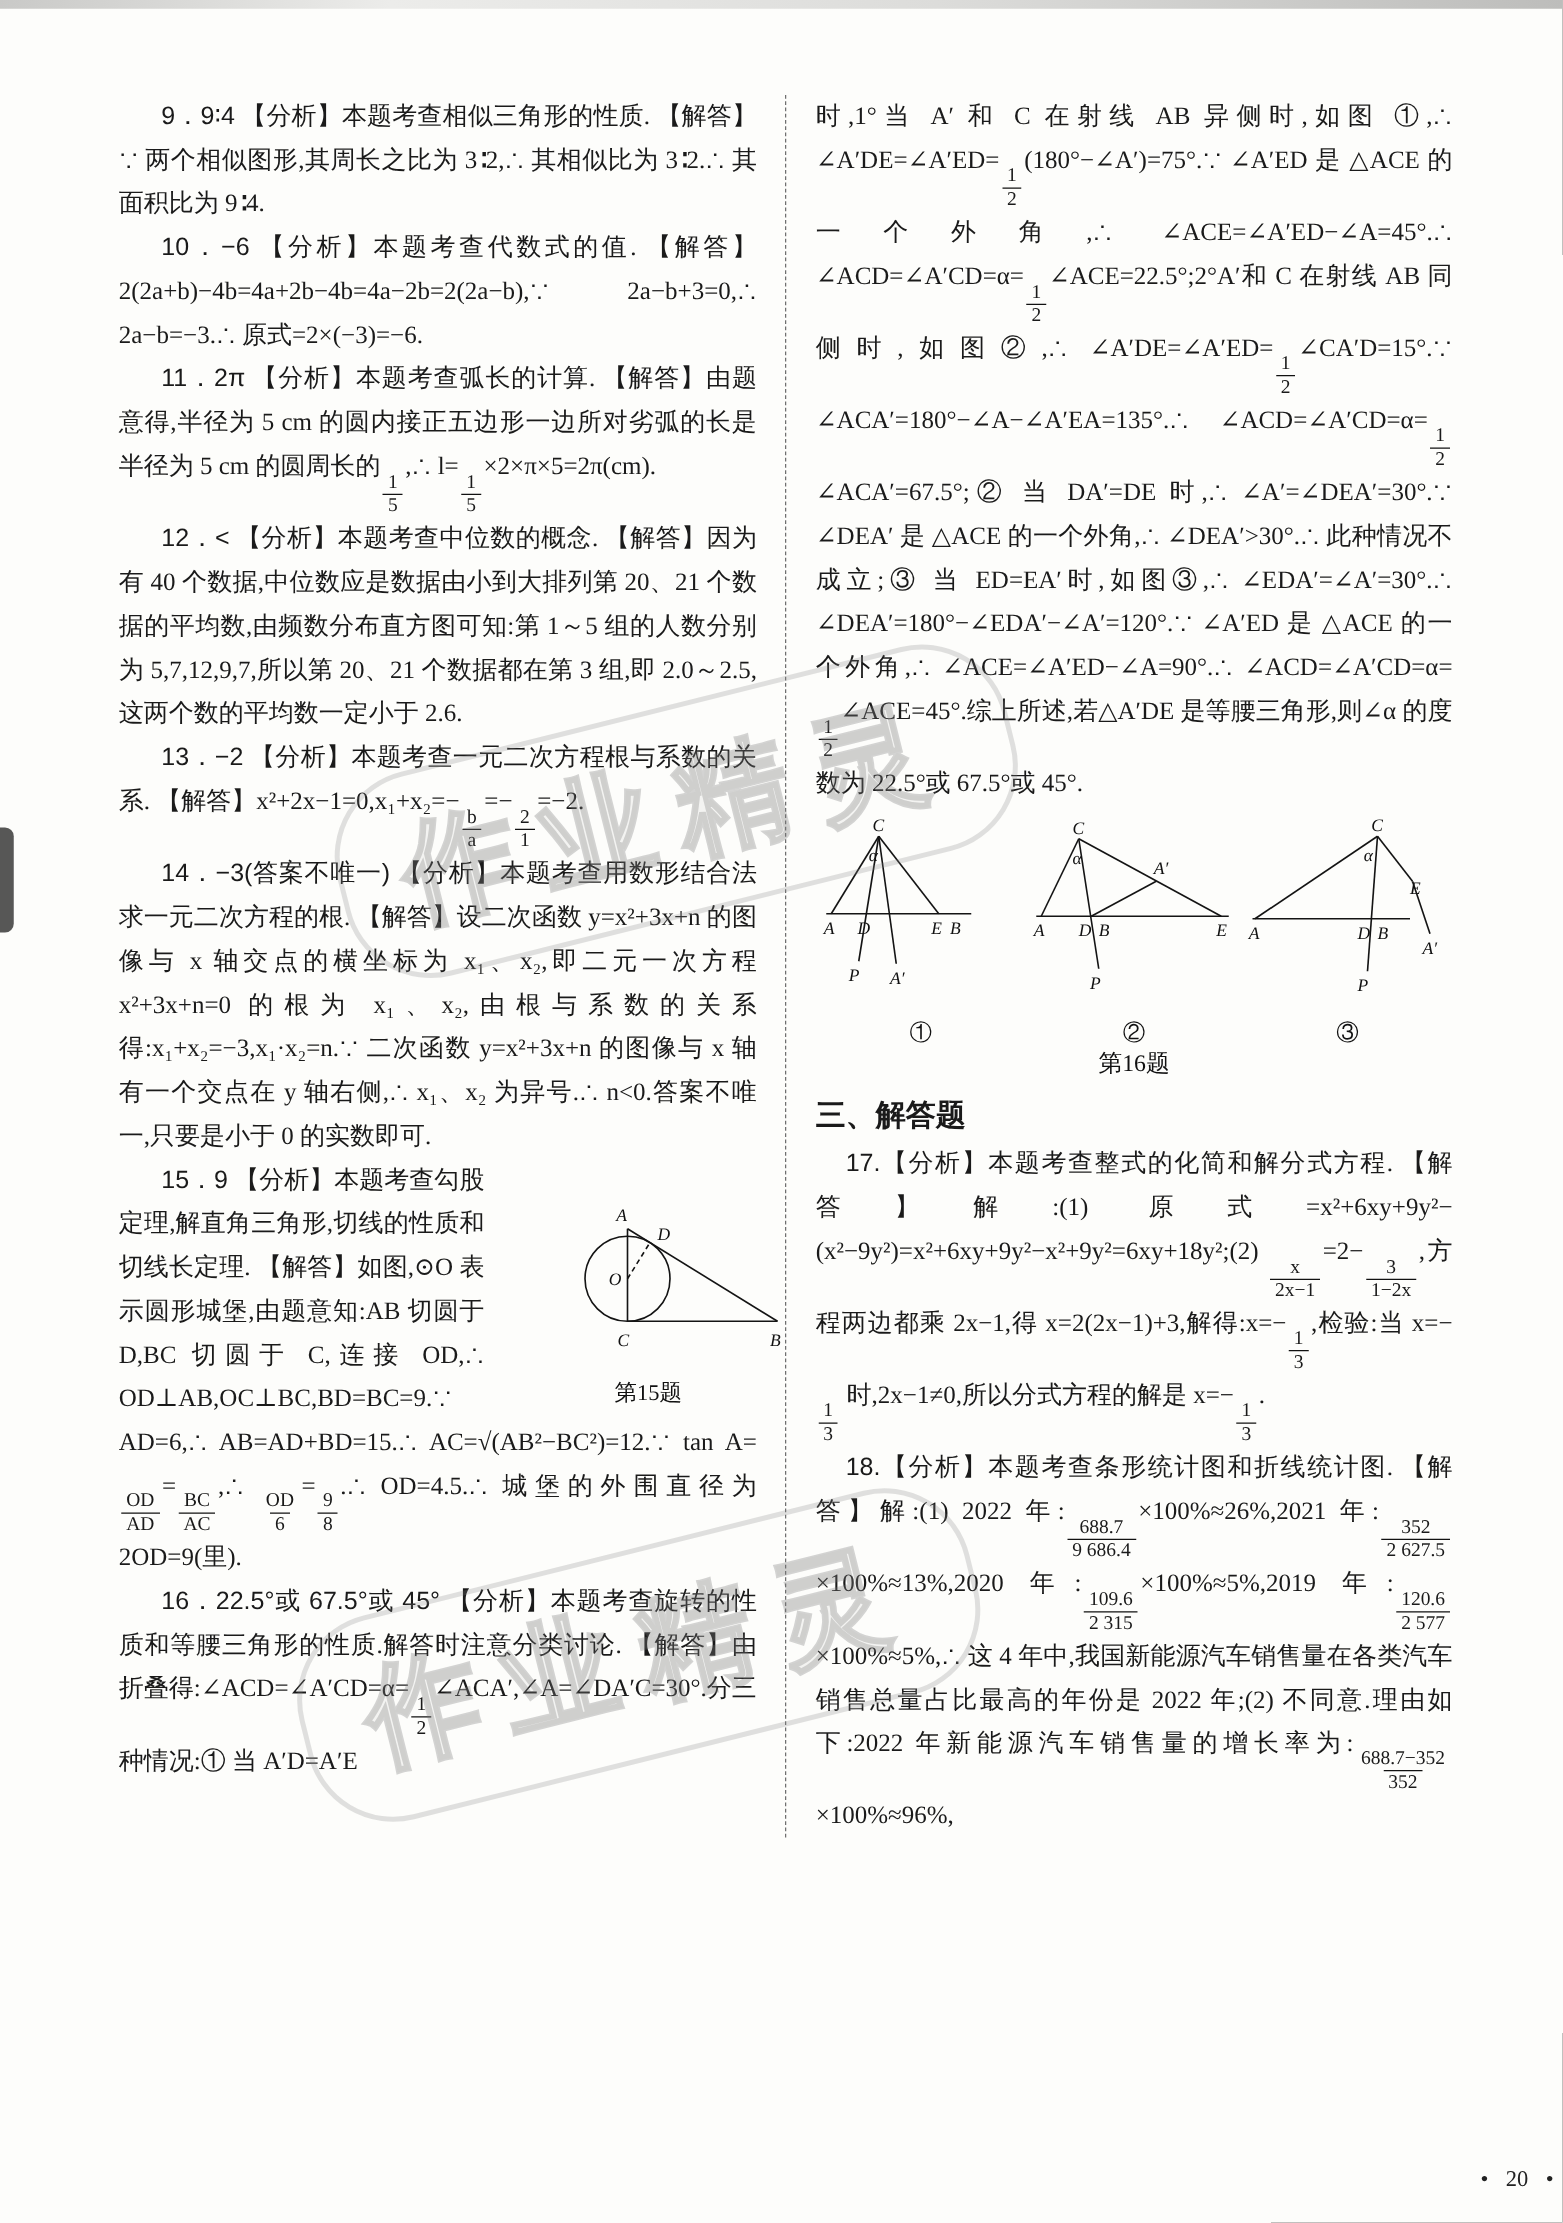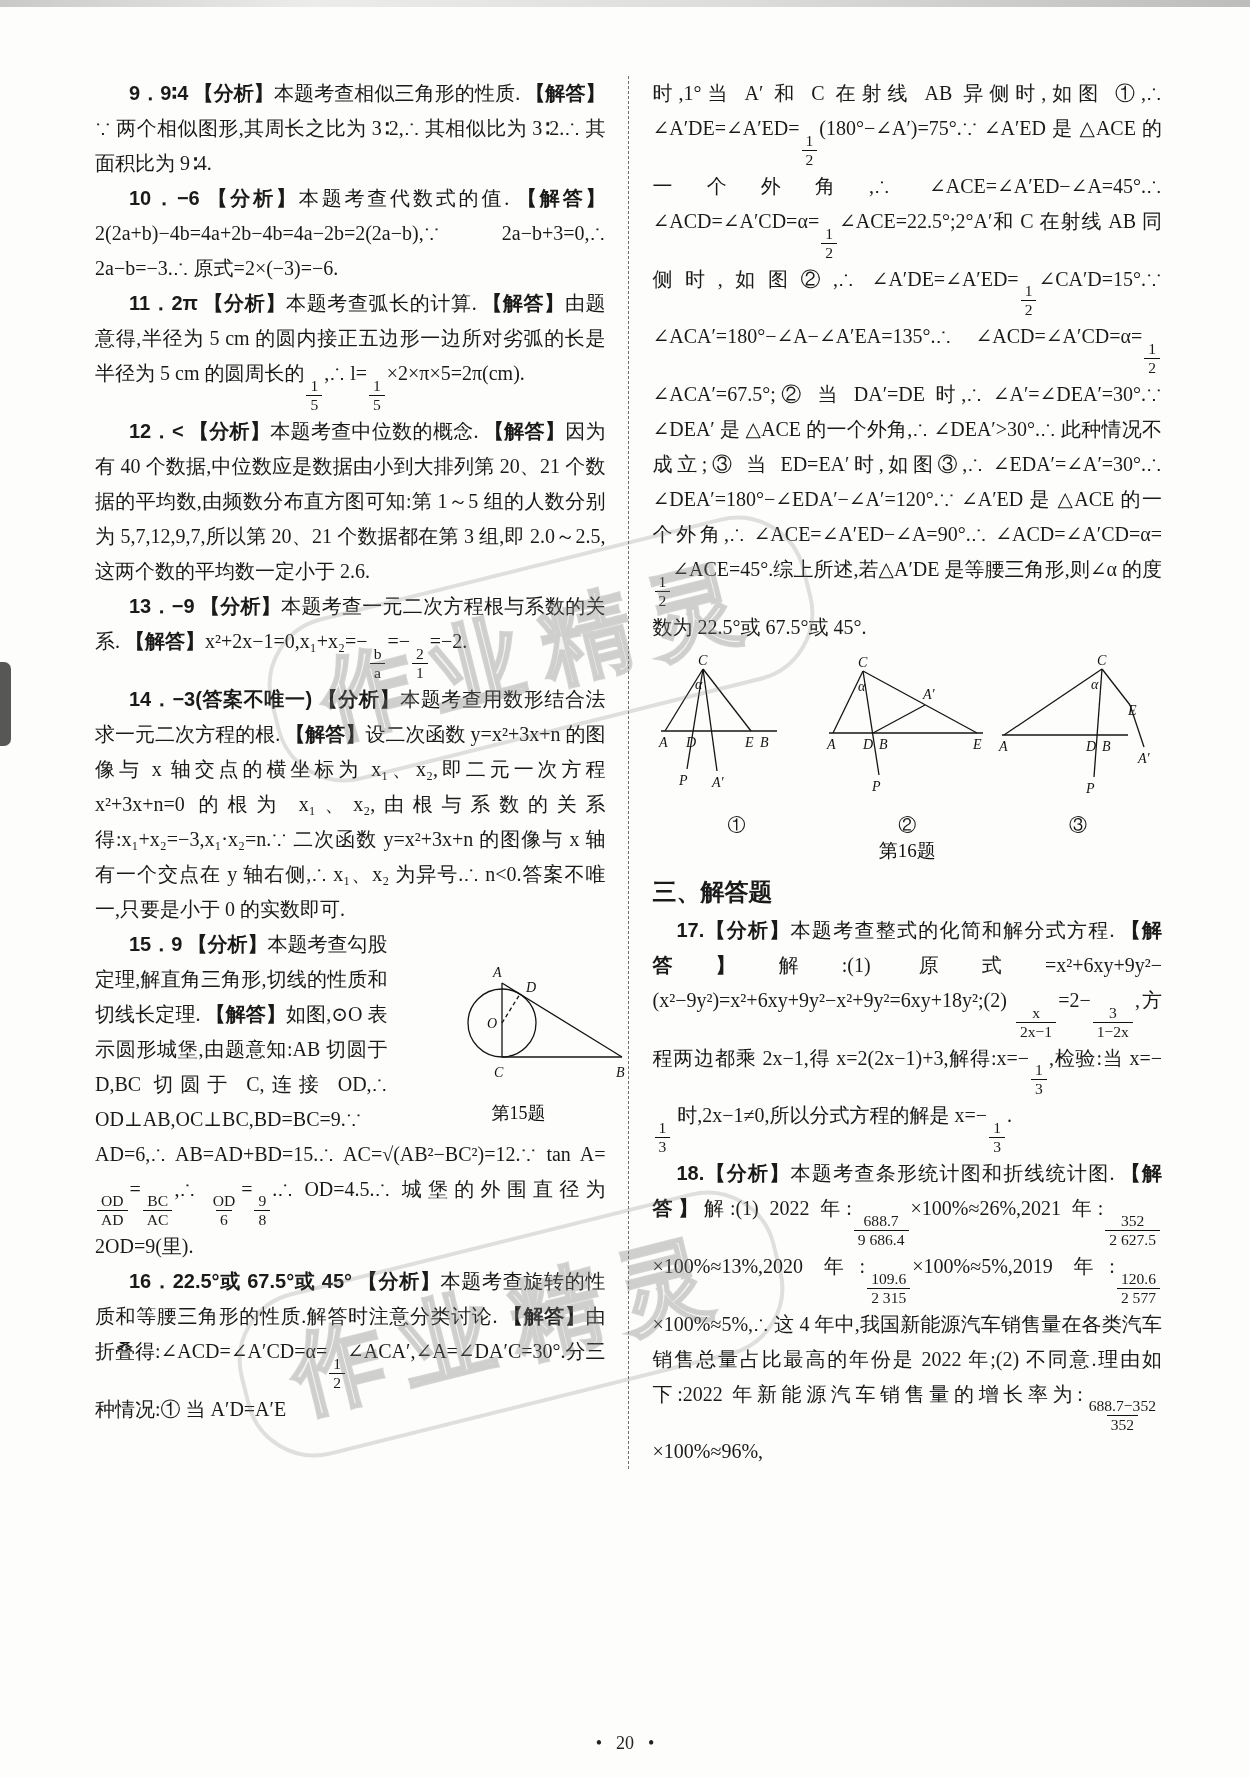--- a/index.html
+++ b/index.html
@@ -9,21 +9,21 @@
         background:linear-gradient(90deg,#c9c9c7,#ececea 25%,#dcdcda 60%,#bdbdbb);}
   .blotch{position:absolute;left:0;top:662px;width:11px;height:84px;background:#3a3a38;
         border-radius:0 7px 7px 0;opacity:.85;}
   .columns{display:flex;padding:76px 88px 0 95px;box-sizing:border-box;}
   .col{width:50%;box-sizing:border-box;font-size:20px;line-height:35px;}
   .col-left{padding-right:22px;border-right:1px dashed #6f6f6f;}
   .col-right{padding-left:24px;}
   p.item{margin:0;text-align:justify;text-indent:1.7em;}
   .col-right p.item{text-indent:1.2em;}
   p.noindent{text-indent:0 !important;}
-  b{font-family:"Liberation Sans","DejaVu Sans",sans-serif;font-weight:bold;}
+  b{font-family:"Liberation Sans","DejaVu Sans",sans-serif;font-weight:normal;}
   .frac{display:inline-flex;flex-direction:column;align-items:center;vertical-align:-0.7em;
         font-size:0.78em;line-height:1.15;margin:0 2px;text-indent:0;}
   .frac .fn{padding:0 4px;}
   .frac .fd{padding:0 4px;border-top:1.2px solid #111;}
   .fig15{float:right;width:208px;margin:4px 0 2px 10px;text-align:center;}
   .figcap{display:block;text-align:center;font-size:18px;line-height:26px;color:#111;}
   .fig16-row{display:flex;justify-content:space-between;align-items:flex-end;margin-top:8px;}
   .fig16{width:33%;text-align:center;}
   .fig16-caption{margin:0 0 10px 0;font-size:19px;}
   h3.section{margin:10px 0 4px 0;font-size:24px;line-height:35px;
@@ -32,21 +32,21 @@
   svg.fig circle{stroke:#141414;stroke-width:1.3;fill:none;}
   svg.fig .dash{stroke-dasharray:4 3;}
   svg.fig text{font-family:"Liberation Serif","DejaVu Serif",serif;font-style:italic;
         font-size:14px;fill:#111;stroke:none;}
   .watermark{position:absolute;pointer-events:none;font-weight:bold;white-space:nowrap;
         font-family:"Liberation Sans","DejaVu Sans",sans-serif;
         color:rgba(150,150,150,.16);-webkit-text-stroke:2.5px rgba(115,115,115,.5);
         border:4px solid rgba(130,130,130,.4);border-radius:70px;opacity:.6;z-index:5;}
   .wm1{left:265px;top:565px;font-size:92px;letter-spacing:20px;padding:18px 48px;transform:rotate(-14deg);}
   .wm2{left:235px;top:1240px;font-size:92px;letter-spacing:20px;padding:18px 48px;transform:rotate(-14deg);}
-  .page-number{position:absolute;bottom:24px;left:0;right:0;text-align:center;font-size:18px;color:#222;}
+  .page-number{position:absolute;bottom:24px;left:0;right:0;text-align:right;font-size:18px;color:#222;}
   .page-number span{margin:0 7px;}
 </style>
 </head>
 <body>
 
 <div class="page">
   <div class="edge-top"></div>
   <div class="blotch"></div>
 
   <div class="watermark wm1">作业精灵</div>
@@ -58,21 +58,21 @@
       <p class="item"><b>9．9∶4</b>  <b>【分析】</b>本题考查相似三角形的性质.  <b>【解答】</b>∵ 两个相似图形,其周长之比为 3∶2,∴ 其相似比为 3∶2.∴ 其面积比为 9∶4.</p>
       <p class="item"><b>10．−6</b>  <b>【分析】</b>本题考查代数式的值.  <b>【解答】</b>2(2a+b)−4b=4a+2b−4b=4a−2b=2(2a−b),∵ 2a−b+3=0,∴ 2a−b=−3.∴ 原式=2×(−3)=−6.</p>
       <p class="item"><b>11．2π</b>  <b>【分析】</b>本题考查弧长的计算.  <b>【解答】</b>由题意得,半径为 5 cm 的圆内接正五边形一边所对劣弧的长是半径为 5 cm 的圆周长的<span class="frac">
             <span class="fn">1</span>
             <span class="fd">5</span>
           </span>,∴ l=<span class="frac">
             <span class="fn">1</span>
             <span class="fd">5</span>
           </span>×2×π×5=2π(cm).</p>
       <p class="item"><b>12．&lt;</b>  <b>【分析】</b>本题考查中位数的概念.  <b>【解答】</b>因为有 40 个数据,中位数应是数据由小到大排列第 20、21 个数据的平均数,由频数分布直方图可知:第 1～5 组的人数分别为 5,7,12,9,7,所以第 20、21 个数据都在第 3 组,即 2.0～2.5,这两个数的平均数一定小于 2.6.</p>
-      <p class="item"><b>13．−9</b>  <b>【分析】</b>本题考查一元二次方程根与系数的关系.  <b>【解答】</b>x²+2x−1=0,x₁+x₂=−<span class="frac">
+      <p class="item"><b>13．−2</b>  <b>【分析】</b>本题考查一元二次方程根与系数的关系.  <b>【解答】</b>x²+2x−1=0,x₁+x₂=−<span class="frac">
             <span class="fn">b</span>
             <span class="fd">a</span>
           </span>=−<span class="frac">
             <span class="fn">2</span>
             <span class="fd">1</span>
           </span>=−2.</p>
       <p class="item"><b>14．−3(答案不唯一)</b>  <b>【分析】</b>本题考查用数形结合法求一元二次方程的根.  <b>【解答】</b>设二次函数 y=x²+3x+n 的图像与 x 轴交点的横坐标为 x₁、x₂,即二元一次方程 x²+3x+n=0 的根为 x₁、x₂,由根与系数的关系得:x₁+x₂=−3,x₁·x₂=n.∵ 二次函数 y=x²+3x+n 的图像与 x 轴有一个交点在 y 轴右侧,∴ x₁、x₂ 为异号.∴ n&lt;0.答案不唯一,只要是小于 0 的实数即可.</p>
 
       <p class="item">
         <span class="fig15">

